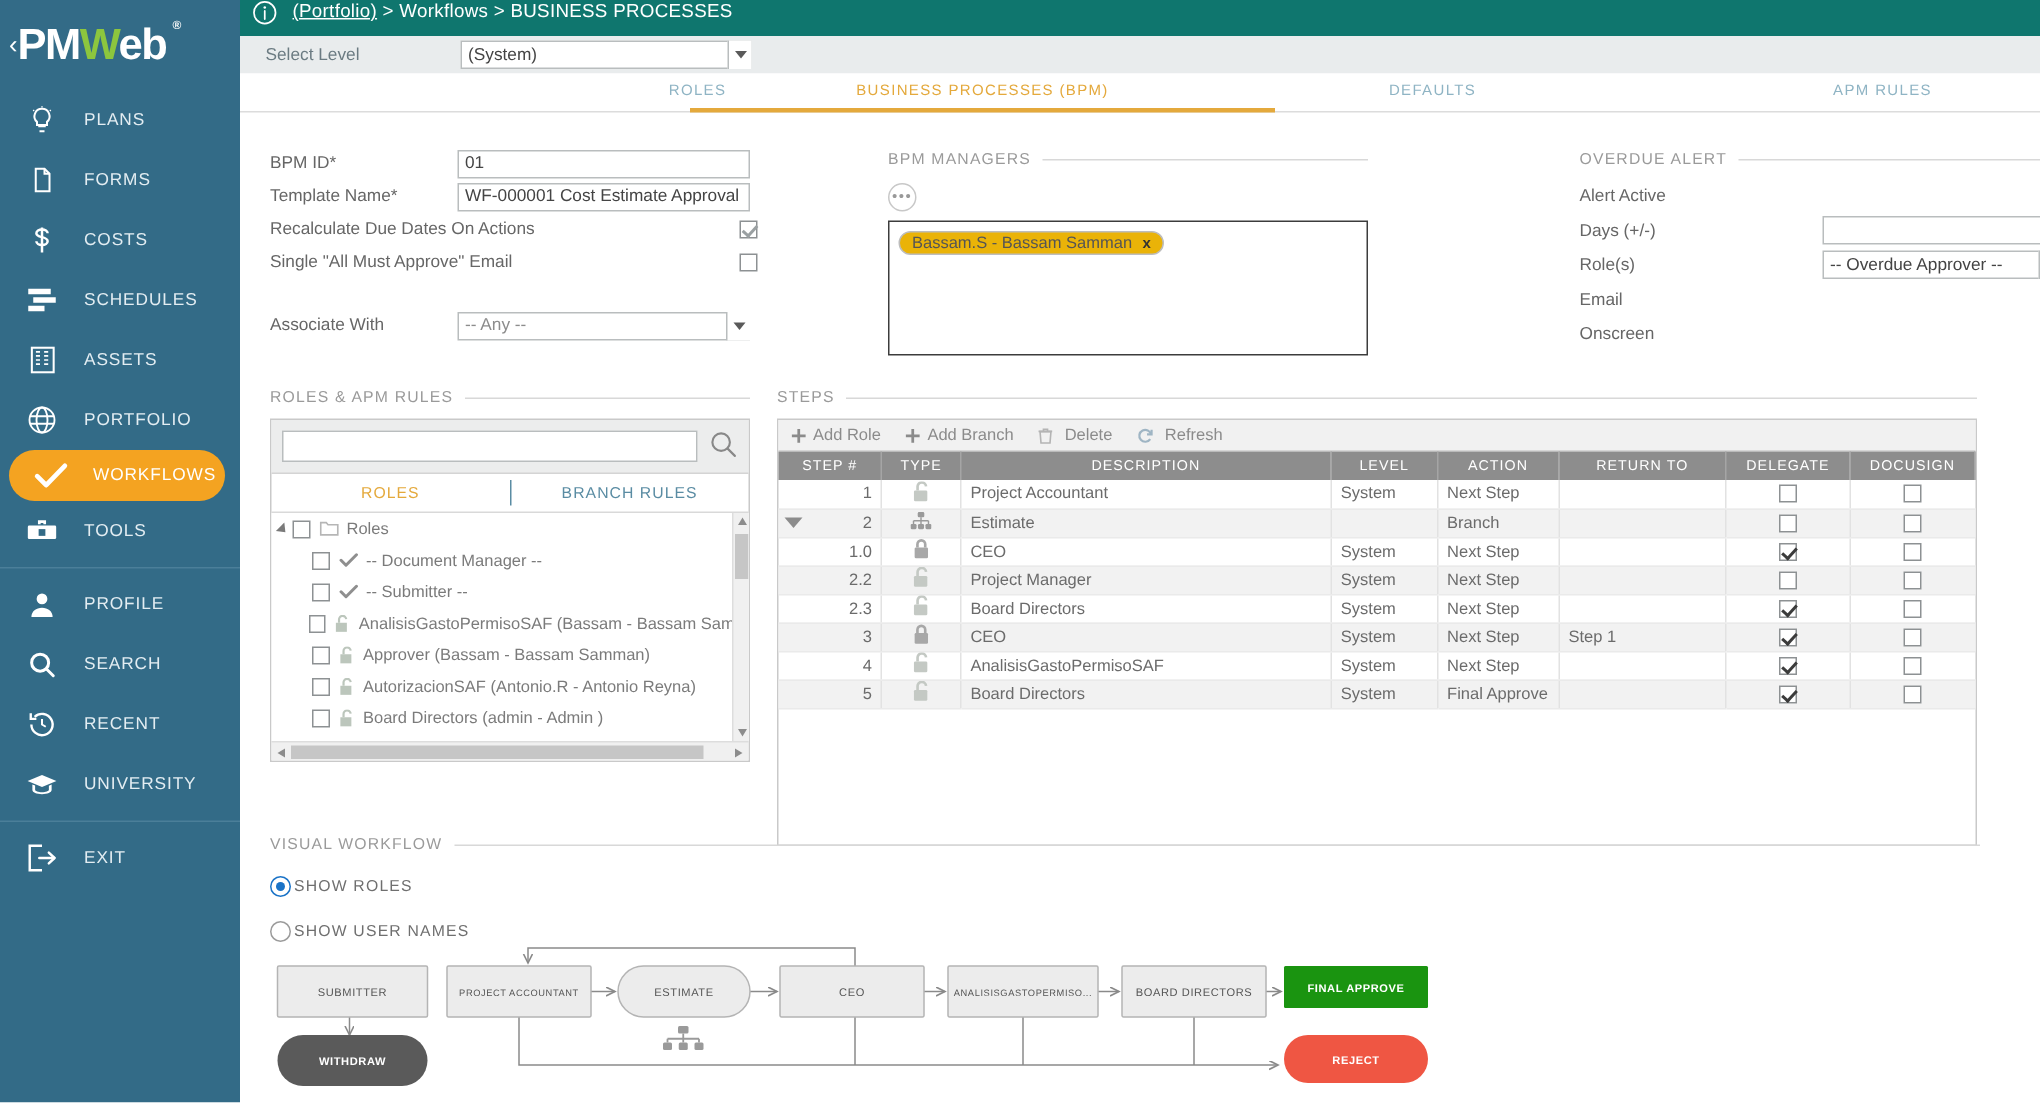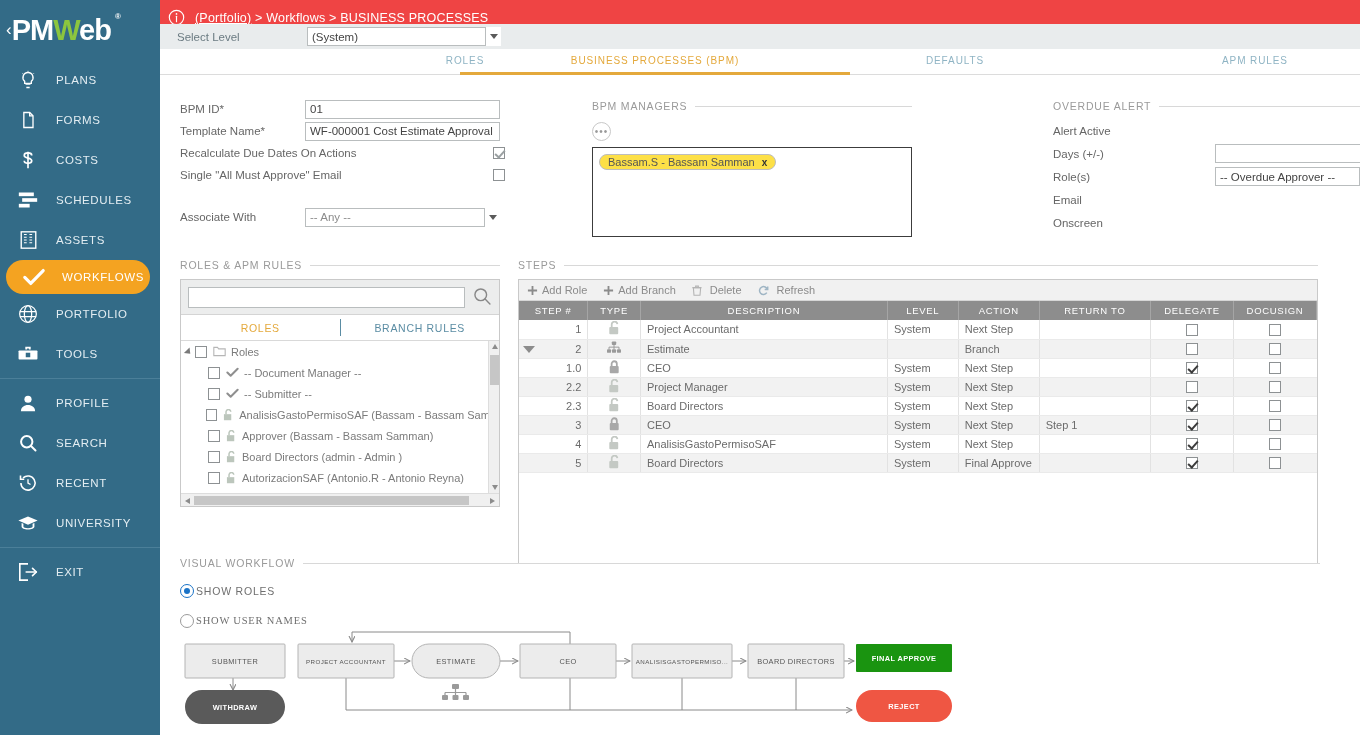--- a/index.html
+++ b/index.html
@@ -40,22 +40,22 @@
   .nav-item.active {
     background:#f4a321; color:#fff; border-radius:20px;
     margin:0 10px 0 6px; height:34px;
   }
   .nav-item.active .nav-label { color:#fff; font-weight:normal; }
   .nav-label { white-space:nowrap; }
 
   
   #header {
     position:absolute; left:160px; top:0; width:1200px; height:35px;
-    background:#ef4444; color:#fff;
-    display:flex; align-items:center; padding-left:8px;
+    background:#0f766e; color:#fff;
+    display:flex; align-items:flex-start; padding-left:8px;
   }
   #header .info-icon { margin-right:10px; display:flex; align-items:center;}
   .crumb { font-size:12.5px; letter-spacing:.2px; }
   .crumb a { color:#fff; text-decoration:underline; }
 
   #subheader {
     position:absolute; left:160px; top:24px; width:1200px; height:25px;
     background:#e9eced;
     display:flex; align-items:center;
   }
@@ -121,21 +121,21 @@
     margin-top:10px; cursor:pointer; color:#999; font-size:10px; letter-spacing:1px;
     line-height:1;
   }
   #mgr-box {
     margin-top:6px; border:1px solid #3c3c3c; height:90px; background:#fff;
     padding:6px;
   }
   .chip {
     display:inline-flex; align-items:center; border:1px solid #bdbdbd;
     border-radius:10px; padding:1px 8px; font-size:11px; color:#555;
-    background:#fde047;
+    background:#eab308;
   }
   .chip .x { margin-left:7px; font-weight:bold; color:#333; cursor:pointer; font-size:10px;}
 
   #overdue { position:absolute; left:1053px; top:100px; width:322px; }
   .orow { height:23px; display:flex; align-items:center; }
   .orow .ol { flex:1; font-size:11.5px; color:#666; }
 
   
   #roles-panel { position:absolute; left:180px; top:259px; width:320px; }
   #roles-box { border:1px solid #c9c9c9; background:#fff; margin-top:8px; }
@@ -261,37 +261,37 @@
   </div>
   <div class="nav-item">
     <span class="nav-icon">
       <svg width="19" height="20" viewBox="0 0 20 22" fill="none" stroke="#fff" stroke-width="1.5">
           <rect x="2" y="2" width="16" height="18"></rect>
           <path d="M5 5h3M11 5h3M5 8h3M11 8h3M5 11h3M11 11h3M5 14h3M11 14h3" stroke-width="1.2"></path>
         </svg>
     </span>
     <span class="nav-label">ASSETS</span>
   </div>
-  <div class="nav-item active">
-    <span class="nav-icon">
-      <svg width="24" height="20" viewBox="0 0 26 20" fill="none" stroke="#fff" stroke-width="3.4" stroke-linecap="round" stroke-linejoin="round">
-          <path d="M3 10.5l6.5 6.5L23 3"></path>
-        </svg>
-    </span>
-    <span class="nav-label">WORKFLOWS</span>
-  </div>
   <div class="nav-item">
     <span class="nav-icon">
       <svg width="20" height="20" viewBox="0 0 24 24" fill="none" stroke="#fff" stroke-width="1.5">
           <circle cx="12" cy="12" r="10"></circle>
           <ellipse cx="12" cy="12" rx="4.4" ry="10"></ellipse>
           <path d="M2.3 9h19.4M2.3 15h19.4"></path>
         </svg>
     </span>
     <span class="nav-label">PORTFOLIO</span>
+  </div>
+  <div class="nav-item active">
+    <span class="nav-icon">
+      <svg width="24" height="20" viewBox="0 0 26 20" fill="none" stroke="#fff" stroke-width="3.4" stroke-linecap="round" stroke-linejoin="round">
+          <path d="M3 10.5l6.5 6.5L23 3"></path>
+        </svg>
+    </span>
+    <span class="nav-label">WORKFLOWS</span>
   </div>
   <div class="nav-item">
     <span class="nav-icon">
       <svg width="22" height="18" viewBox="0 0 24 20" fill="#fff">
           <path d="M9 2h6v3h-2V4h-2v1H9z"></path>
           <rect x="1.5" y="6" width="21" height="10" rx="1"></rect>
           <rect x="9.5" y="8.6" width="5" height="5" fill="#336b87"></rect>
         </svg>
     </span>
     <span class="nav-label">TOOLS</span>
@@ -528,32 +528,32 @@
       </div>
       <div class="tree-row">
         <span class="ind"></span>
         <span class="cb"></span>
         <span style="margin-right:5px;display:flex;">
           <svg width="11" height="12" viewBox="0 0 12 13" fill="none" stroke="#bcc6bc" stroke-width="1.6">
               <rect x="1" y="5.6" width="8" height="6.6" fill="#bcc6bc" stroke="none"></rect>
               <path d="M3.3 5.6V3.4A2.6 2.6 0 0 1 8.5 3"></path>
             </svg>
         </span>
-        <span class="tl">Board Directors (admin - Admin )</span>
+        <span class="tl">AutorizacionSAF (Antonio.R - Antonio Reyna)</span>
       </div>
       <div class="tree-row">
         <span class="ind"></span>
         <span class="cb"></span>
         <span style="margin-right:5px;display:flex;">
           <svg width="11" height="12" viewBox="0 0 12 13" fill="none" stroke="#bcc6bc" stroke-width="1.6">
               <rect x="1" y="5.6" width="8" height="6.6" fill="#bcc6bc" stroke="none"></rect>
               <path d="M3.3 5.6V3.4A2.6 2.6 0 0 1 8.5 3"></path>
             </svg>
         </span>
-        <span class="tl">AutorizacionSAF (Antonio.R - Antonio Reyna)</span>
+        <span class="tl">Board Directors (admin - Admin )</span>
       </div>
       <div class="tree-row">
         <span class="ind"></span>
         <span class="cb"></span>
         <span style="margin-right:5px;display:flex;">
           <svg width="11" height="12" viewBox="0 0 12 13" fill="none" stroke="#bcc6bc" stroke-width="1.6">
               <rect x="1" y="5.6" width="8" height="6.6" fill="#bcc6bc" stroke="none"></rect>
               <path d="M3.3 5.6V3.4A2.6 2.6 0 0 1 8.5 3"></path>
             </svg>
         </span>
@@ -746,21 +746,21 @@
 
 <div id="vw">
   <div class="legend-row">
     <span class="legend-txt">VISUAL WORKFLOW</span>
     <span class="legend-line"></span>
   </div>
   <div class="vrow" style="margin-top:11px;">
     <span class="radio on"></span>
     <span class="vl">SHOW ROLES</span>
   </div>
-  <div class="vrow" style="margin-top:9px;font-family:Liberation Serif, serif;">
+  <div class="vrow" style="margin-top:9px;">
     <span class="radio"></span>
     <span class="vl">SHOW USER NAMES</span>
   </div>
 </div>
 
 <div id="diagram">
   <svg width="1150" height="112" viewBox="0 0 1150 112">
     <defs>
       <marker id="ar" markerWidth="7" markerHeight="7" refX="6" refY="3" orient="auto">
         <path d="M0,0 L6,3 L0,6" fill="none" stroke="#8a8a8a" stroke-width="1.1"></path>

